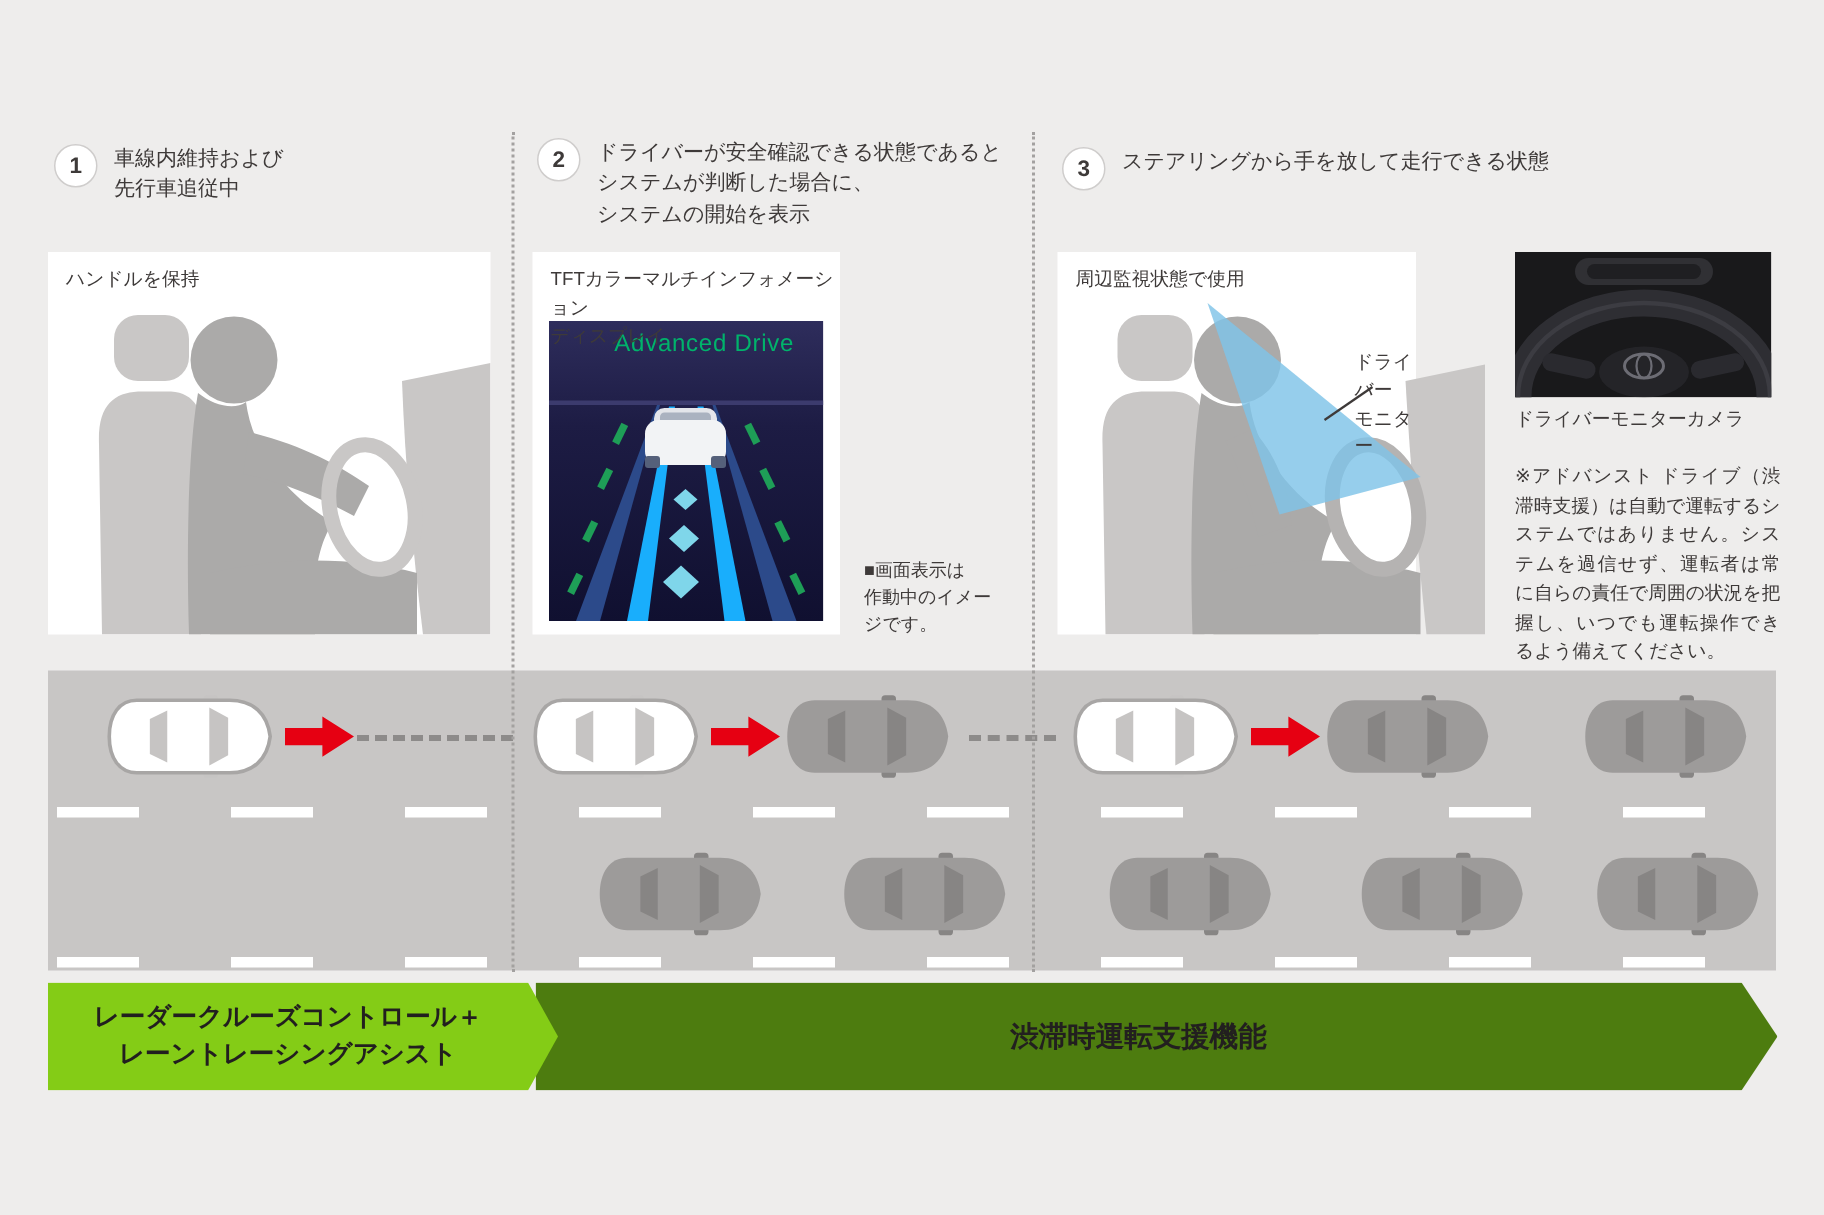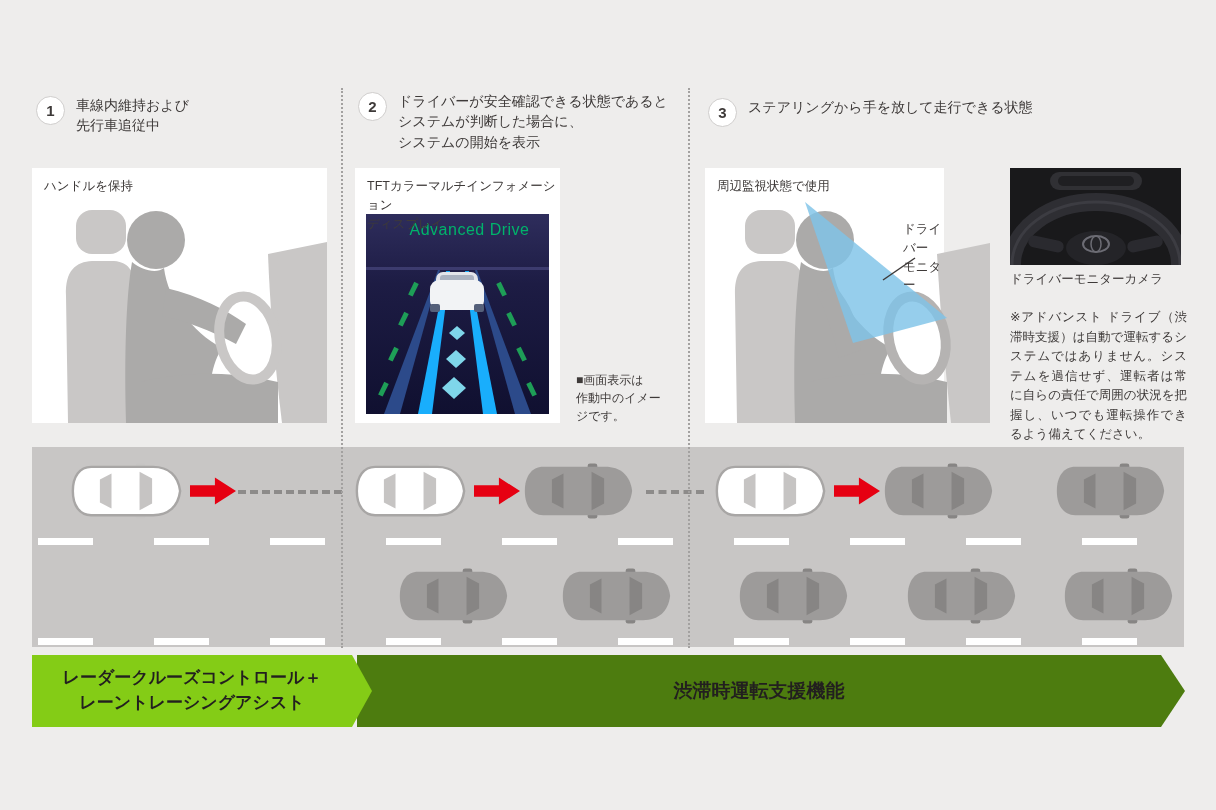--- a/index.html
+++ b/index.html
@@ -31,21 +31,21 @@
   
   .display{position:absolute;left:11px;top:46px;width:183px;height:200px;overflow:hidden;}
   .display-title{
     position:absolute;top:7px;left:0;right:0;text-align:center;
     color:#00b36b;font-size:16px;letter-spacing:.5px;z-index:2;margin-left:24px;
   }
 
   .screen-note{position:absolute;left:576px;top:371px;width:112px;font-size:12px;line-height:1.5;}
 
   
-  .dm-label{position:absolute;left:198px;top:52px;font-size:12.5px;line-height:1.5;z-index:4;}
+  .dm-label{position:absolute;left:198px;top:65px;font-size:12.5px;line-height:1.5;z-index:4;font-family:Liberation Mono, monospace;}
   .dm-pointer{position:absolute;left:0;top:0;z-index:4;}
 
   
   .photo{position:absolute;left:1010px;top:168px;width:171px;height:97px;overflow:hidden;}
   .photo-caption{position:absolute;left:1010px;top:271px;font-size:12.5px;}
   .disclaimer{position:absolute;left:1010px;top:308px;width:177px;font-size:12.5px;line-height:1.56;text-align:justify;}
 
   
   .road{position:absolute;left:32px;top:447px;width:1152px;height:200px;background:#c8c6c5;}
   .lane-dashes{

